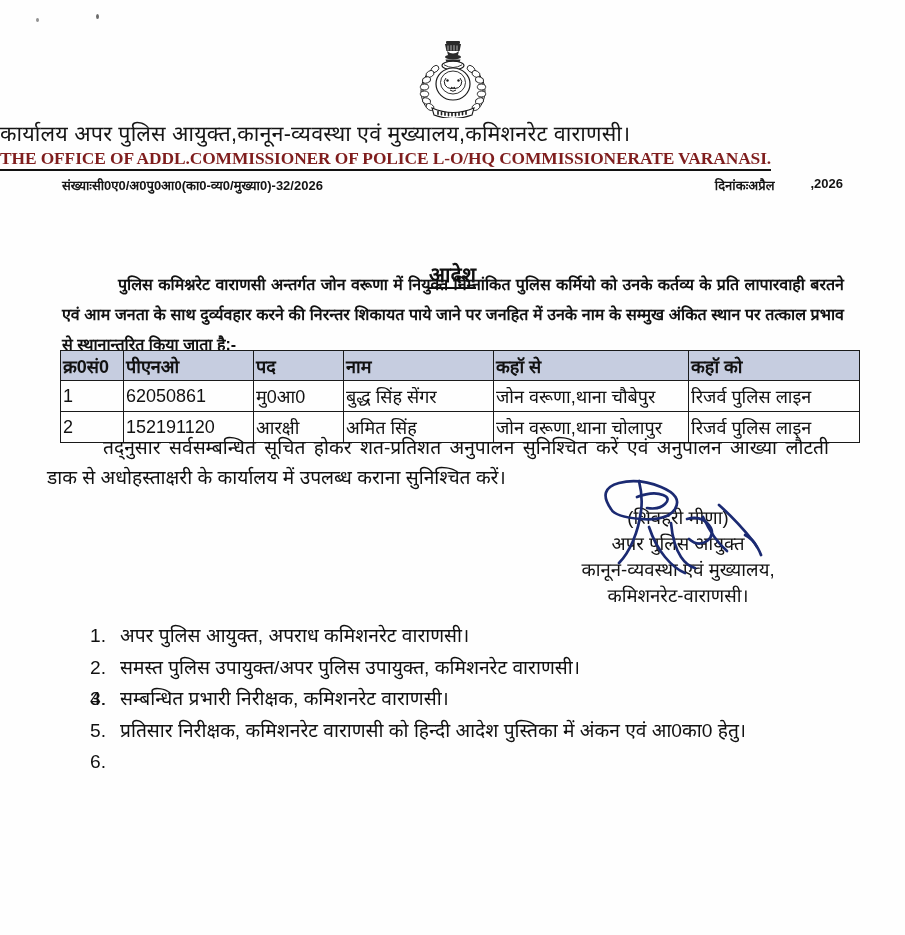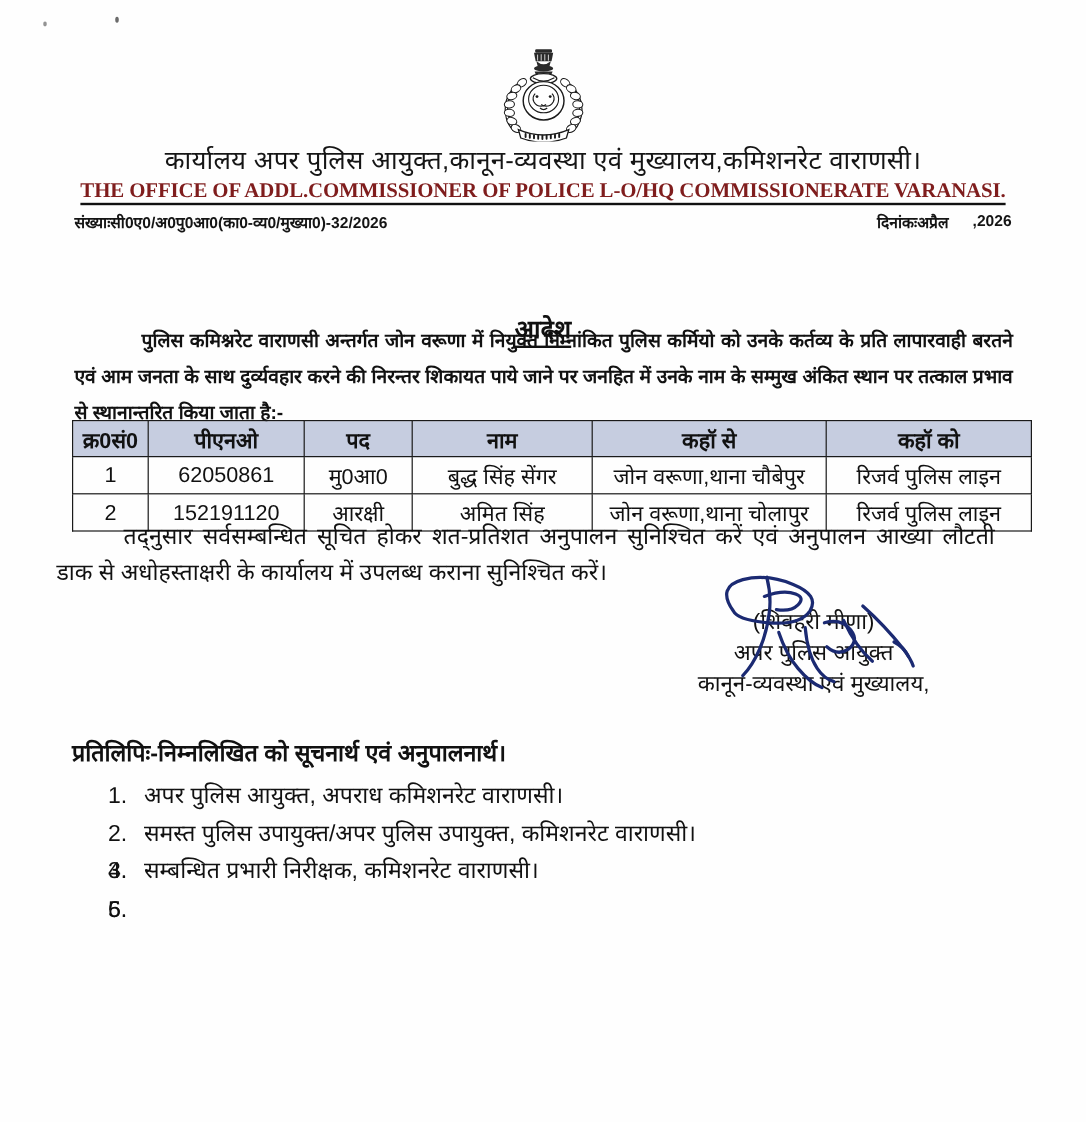--- a/index.html
+++ b/index.html
@@ -44,21 +44,20 @@
   .emblem {
     width: 86px;
     height: 80px;
     position: relative;
   }
 
   
   .hdr {
     position: absolute;
     left: 0; right: 0;
-    text-align: center;
   }
   .office-hi {
     top: 118px;
     font-size: 21.5px;
     letter-spacing: .2px;
     font-weight: 500;
     color: #151515;
   }
   .office-en {
     top: 148px;
@@ -78,21 +77,21 @@
     top: 176px;
     left: 62px;
     right: 62px;
     display: flex;
     justify-content: space-between;
     align-items: baseline;
     font-size: 13px;
     font-weight: 600;
     color: #141414;
   }
-  .refline .date-part { display: flex; gap: 20px; }
+  .refline .date-part { display: flex; gap: 36px; }
 
   
   .order-title {
     position: absolute;
     top: 216px;
     left: 0; right: 0;
     text-align: center;
     font-size: 21px;
     font-weight: bold;
     margin-top: 44px;
@@ -120,21 +119,21 @@
   .tbl {
     position: absolute;
     top: 350px;
     left: 60px;
     width: 769px;
     border-collapse: collapse;
     table-layout: fixed;
   }
   .tbl th, .tbl td {
     border: 1.6px solid #1a1a1a;
-    text-align: center;
+    text-align: left;
     font-size: 18px;
     color: #111;
     padding: 2px 2px;
     height: 26px;
     white-space: nowrap;
   }
   .tbl th {
     background: #c6cde0;
     font-weight: bold;
     height: 25px;
@@ -351,27 +350,27 @@
         <path d="M118 48 q2 22 10 34 q6 9 14 11"></path>
         <path d="M134 44 q14 -4 22 6 q7 9 -2 16 q-9 6 -18 -2"></path>
         <path d="M150 42 q10 22 24 34"></path>
         <path d="M166 30 q18 16 34 36 q6 8 8 14"></path>
         <path d="M204 72 q-4 -8 -12 -12"></path>
       </g>
     </svg>
     <div class="ln">(शिवहरी मीणा)</div>
     <div class="ln">अपर पुलिस आयुक्त</div>
     <div class="ln">कानून-व्यवस्था एवं मुख्यालय,</div>
+    <div class="ln">कमिशनरेट-वाराणसी।</div>
   </div>
 
   <div class="copy-sec">
-    <div class="copy-line second">प्रतिलिपिः-निम्नलिखित को सूचनार्थ एवं अनुपालनार्थ।</div>
     <ul class="copy-list">
       <li><span class="num">1.</span><span>अपर पुलिस आयुक्त, अपराध कमिशनरेट वाराणसी।</span></li>
       <li><span class="num">2.</span><span>समस्त पुलिस उपायुक्त/अपर पुलिस उपायुक्त, कमिशनरेट वाराणसी।</span></li>
       <li><span class="num">3.</span></li>
       <li><span class="num">4.</span><span>सम्बन्धित प्रभारी निरीक्षक, कमिशनरेट वाराणसी।</span></li>
-      <li><span class="num">5.</span></li>
+      <li><span class="num">5.</span><span>प्रतिसार निरीक्षक, कमिशनरेट वाराणसी को हिन्दी आदेश पुस्तिका में अंकन एवं आ0का0 हेतु।</span></li>
       <li><span class="num">6.</span></li>
     </ul>
   </div>
 
 </div>
 
 </body></html>

